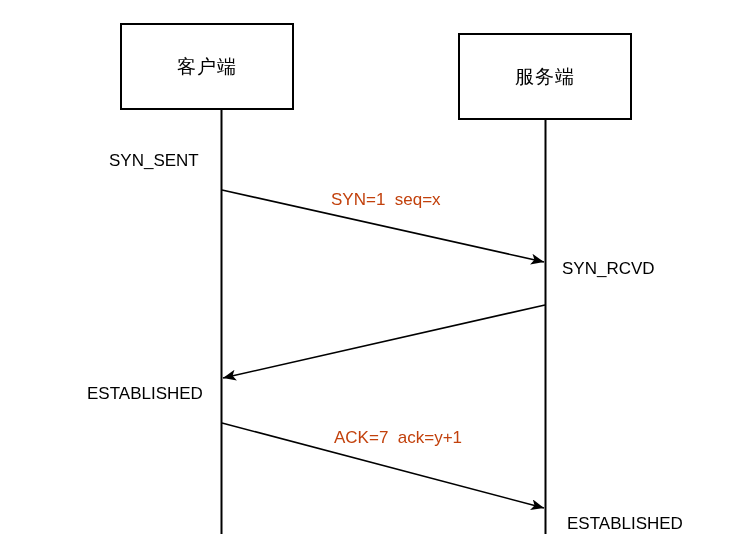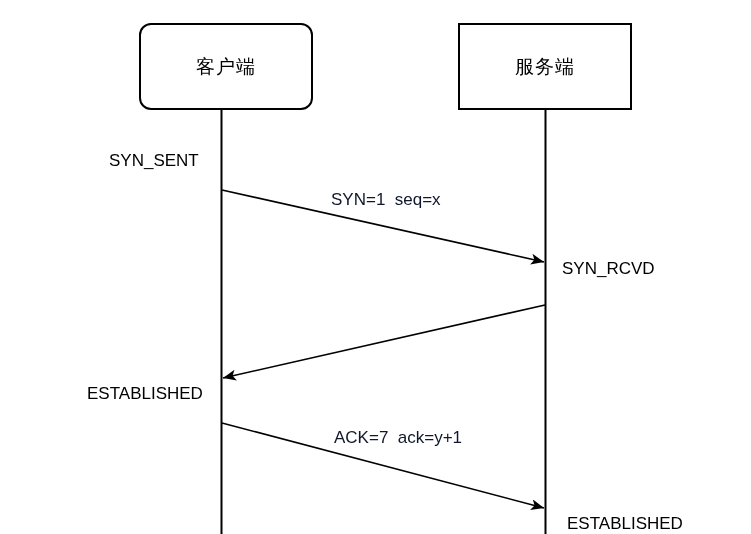--- a/index.html
+++ b/index.html
@@ -28,42 +28,42 @@
     width: 174px;
     height: 87px;
     top: 23px;
     border: 2px solid #000000;
     background: #ffffff;
     display: flex;
     align-items: center;
     justify-content: center;
     box-sizing: border-box;
   }
-  .actor-box.client { left: 139px; border-radius: 12px; }
-  .actor-box.server { left: 458px; }
+  .actor-box.client { left: 120px; }
+  .actor-box.server { left: 458px; margin-top: 10px; }
   .actor-label {
     font-size: 19px;
     letter-spacing: 1px;
     color: #000000;
   }
   .state-label {
     position: absolute;
     font-size: 17px;
     color: #000000;
     white-space: pre;
     line-height: 1.1;
   }
   .state-syn-sent        { left: 109px; top: 152px; }
   .state-syn-rcvd        { left: 562px; top: 260px; }
   .state-established-cli { left: 87px;  top: 385px; }
   .state-established-srv { left: 567px; top: 515px; }
   .msg-label {
     position: absolute;
     font-size: 17px;
-    color: #0f172a;
+    color: #c2410c;
     white-space: pre;
     line-height: 1.1;
   }
   .msg-1 { left: 331px; top: 191px; }
   .msg-2 { left: 249px; top: 303px; }
   .msg-3 { left: 334px; top: 429px; }
 </style>
 </head>
 <body>
 

